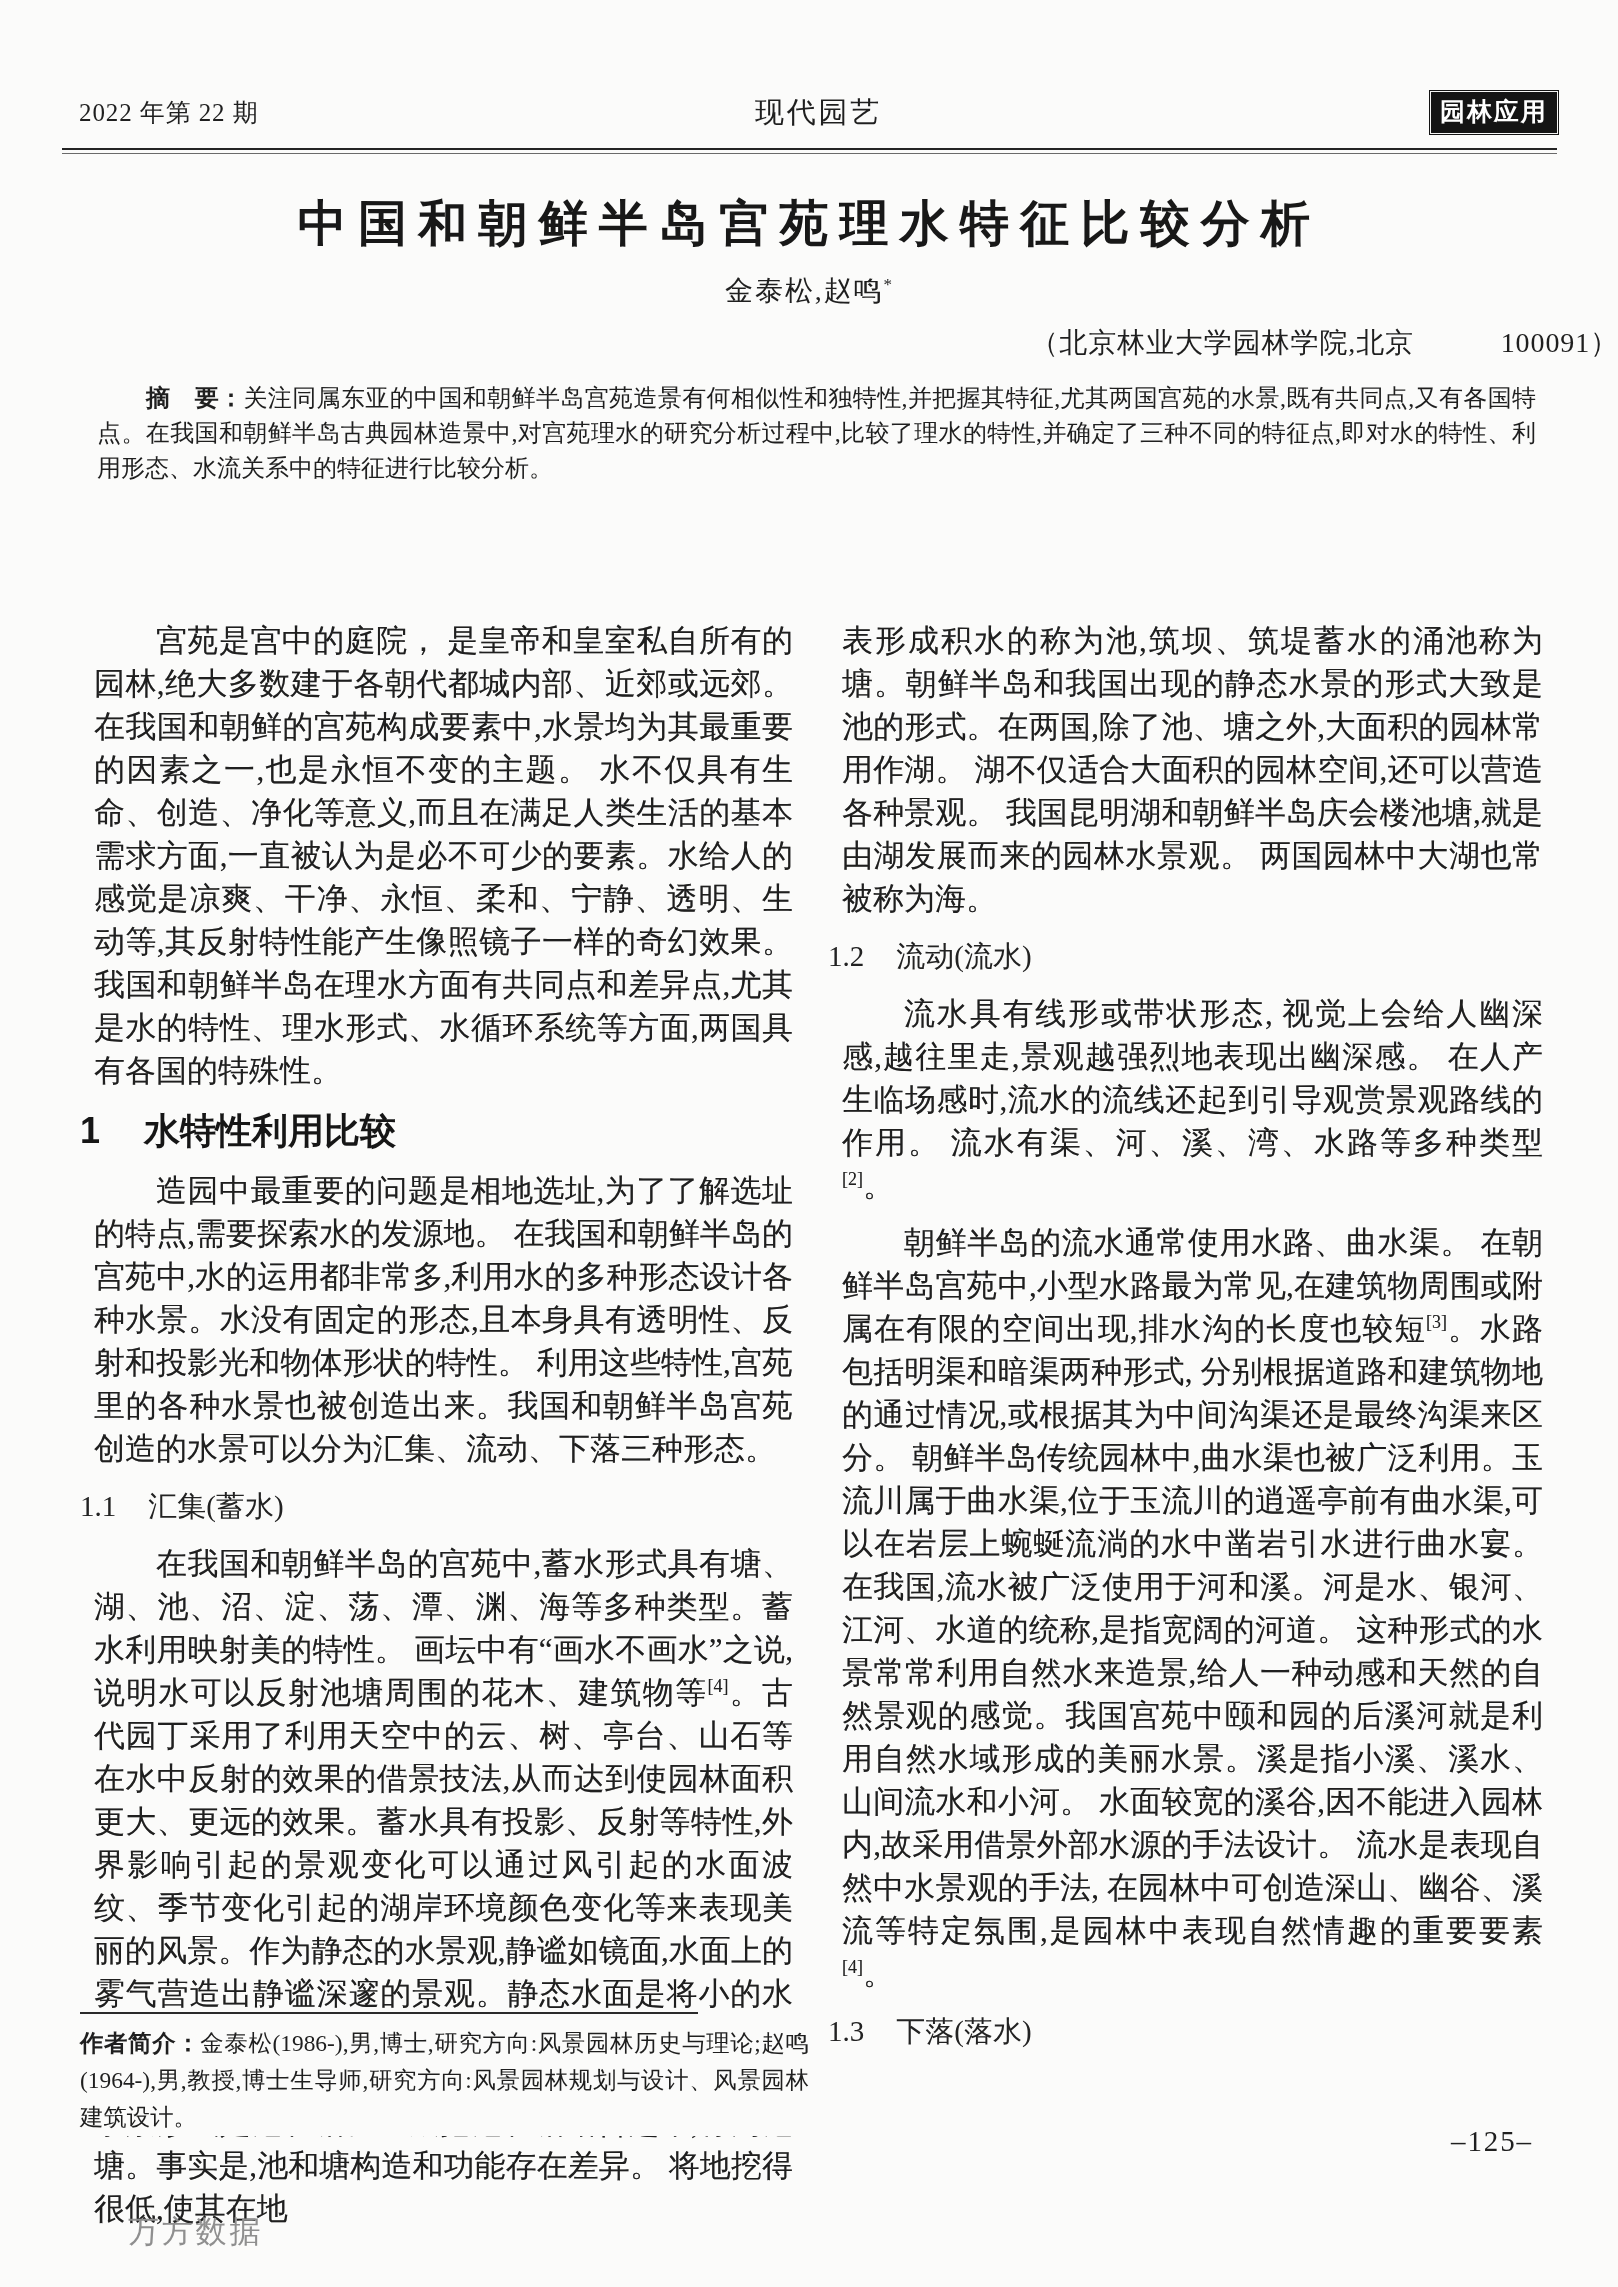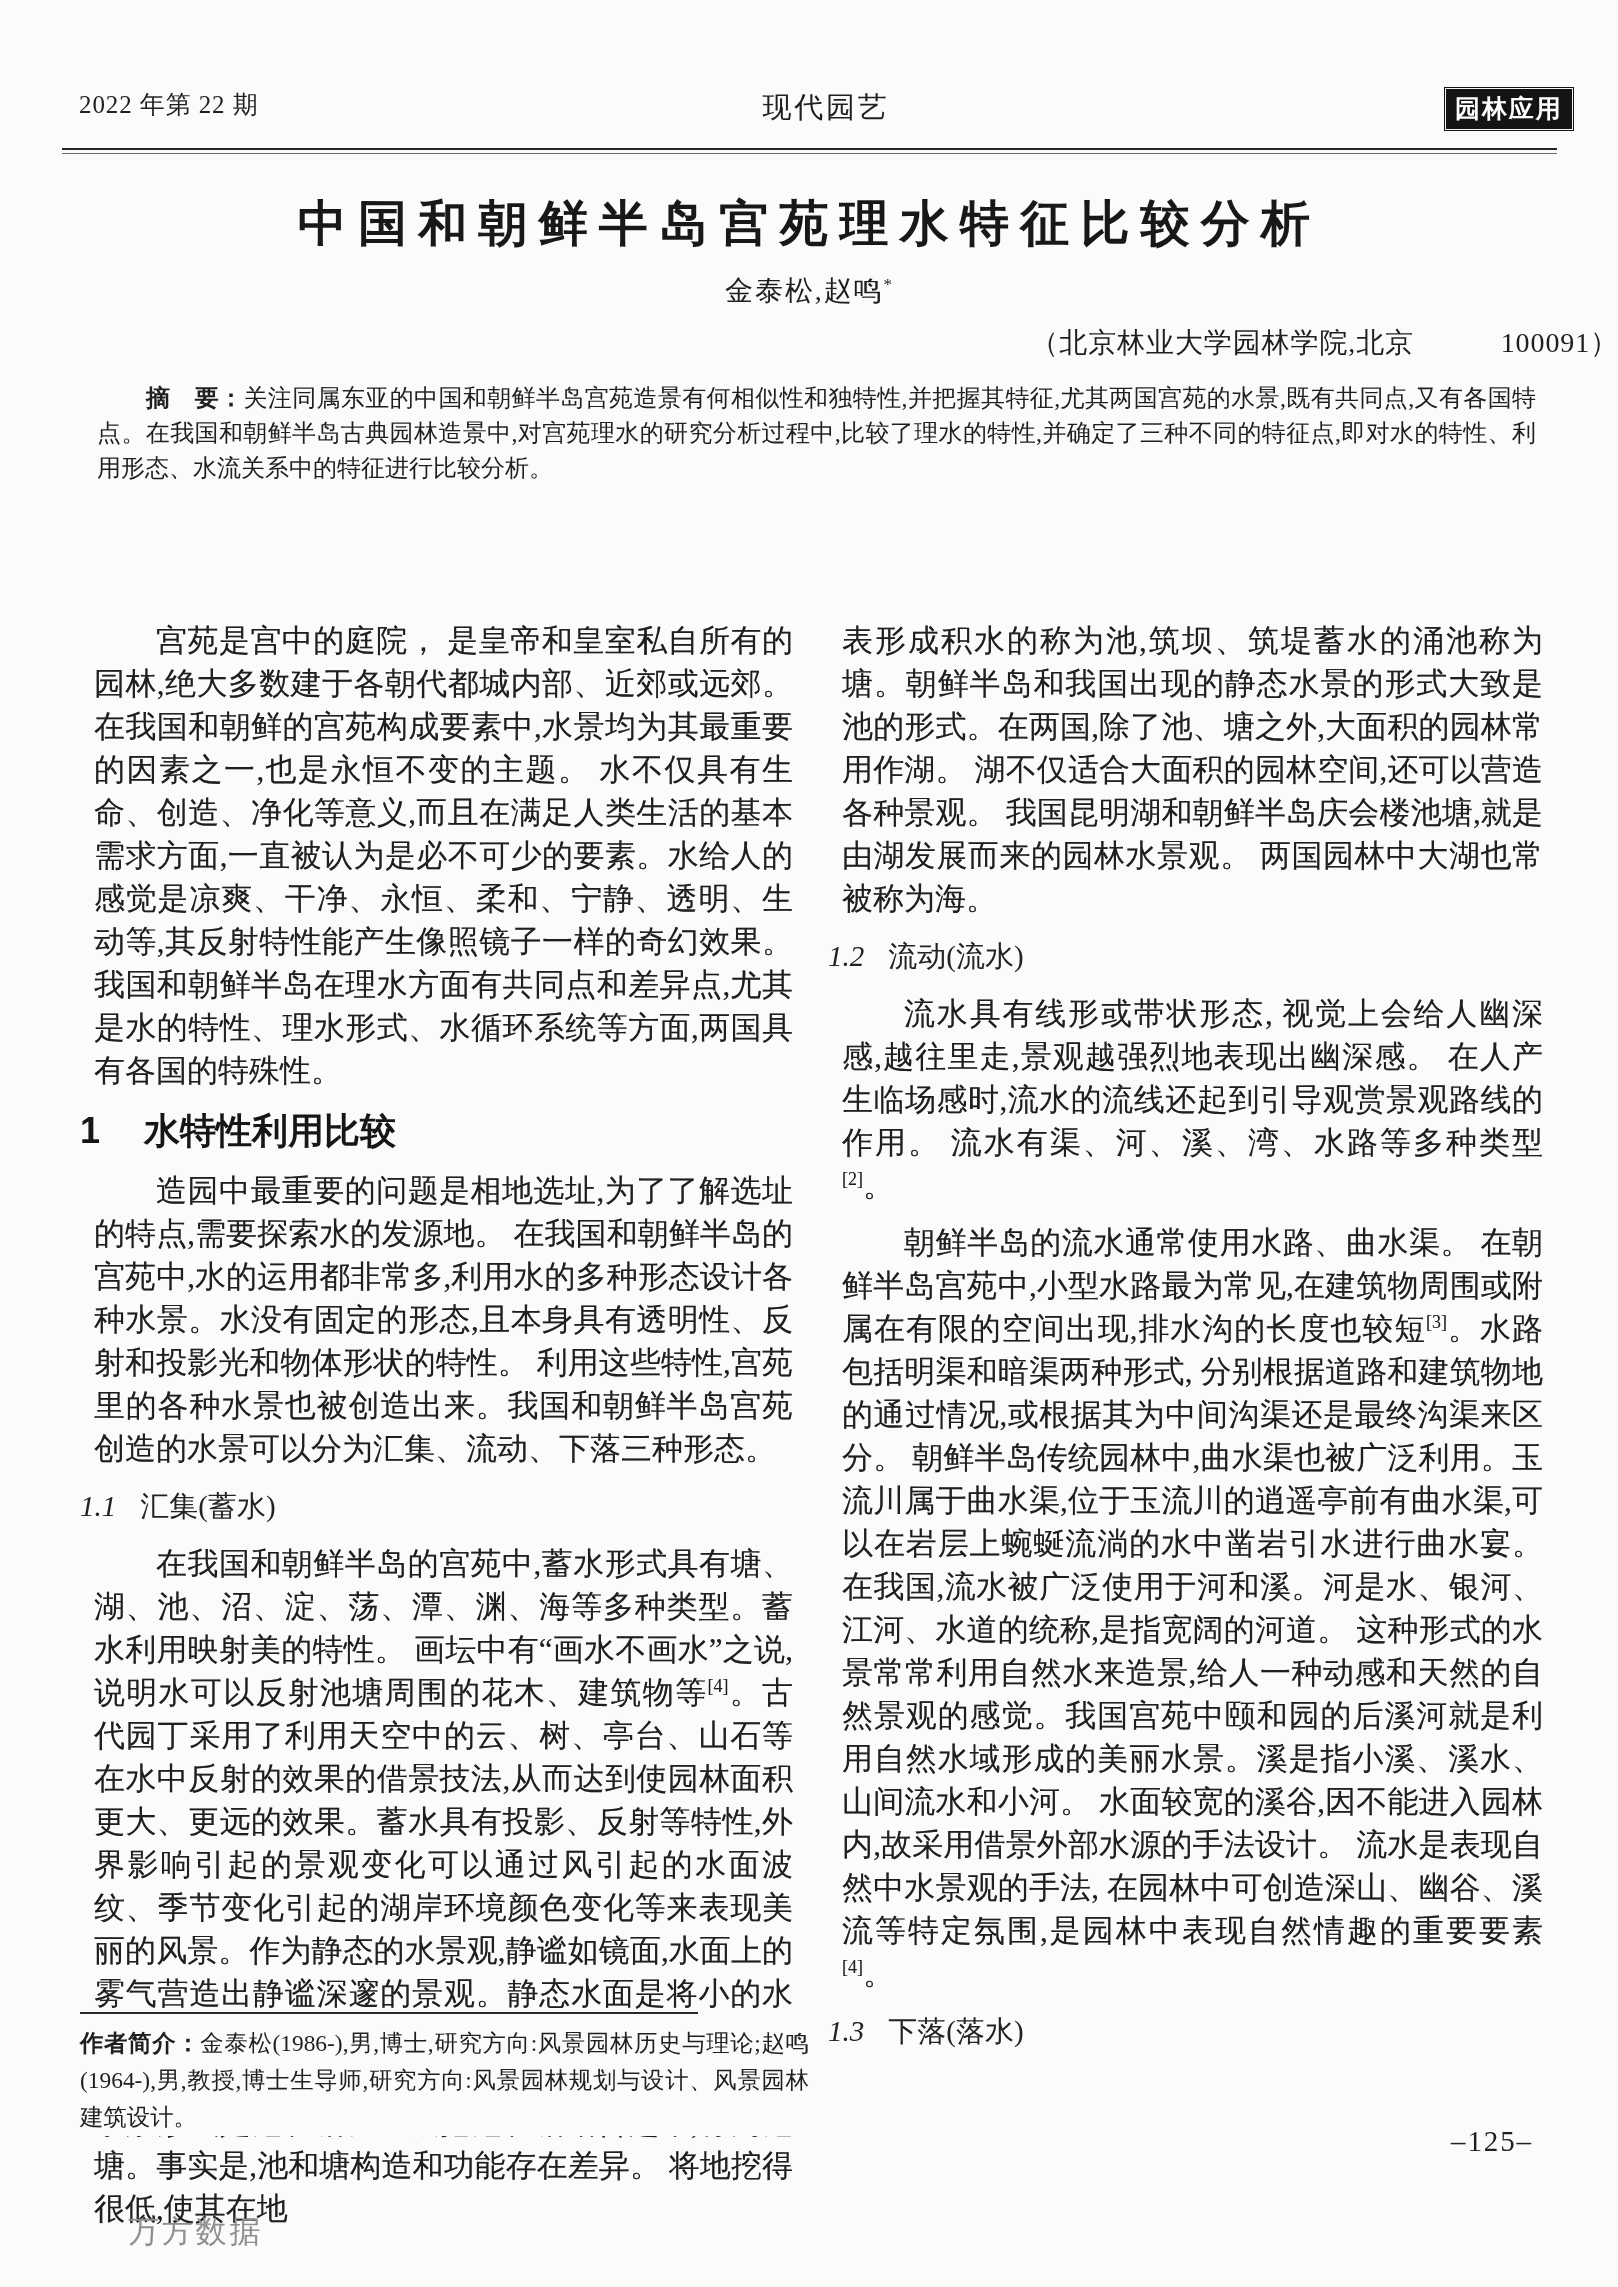--- a/index.html
+++ b/index.html
@@ -7,22 +7,22 @@
     position:relative;
     width:1619px;height:2288px;
     margin:0 auto;
     background:#fbfbfa;
     font-family:"Liberation Serif","DejaVu Serif",serif;
     color:#1f1f1f;
     overflow:hidden;
   }
   
   .header-row{
-    position:absolute;top:88px;left:79px;right:46px;height:49px;
-    display:flex;align-items:flex-start;
+    position:absolute;top:88px;left:79px;right:61px;height:49px;
+    display:flex;align-items:center;
   }
   .issue{font-size:25px;letter-spacing:0.9px;}
   .journal{
     position:absolute;left:50%;transform:translateX(-50%);
     font-size:29px;letter-spacing:2.8px;
   }
   .badge{
     margin-left:auto;
     background:#141414;color:#fff;
     font-family:"Liberation Sans","DejaVu Sans",sans-serif;
@@ -81,21 +81,21 @@
   .sec-heading{
     font-family:"Liberation Sans","DejaVu Sans",sans-serif;
     font-weight:700;font-size:36px;line-height:49px;
     color:#161616;
   }
   .sec-num{display:inline-block;min-width:64px;}
   .sub-heading{
     font-size:29px;line-height:44px;
     color:#222;
   }
-  .sub-num{margin-right:24px;font-style:italic;}
+  .sub-num{margin-right:32px;}
   
   .footnote{position:absolute;left:80px;top:2012px;width:729px;background:#fbfbfa;}
   .footnote-rule{width:618px;border-top:2.8px solid #2a2a2a;margin:0 0 11.2px 0;}
   .footnote-text{
     font-size:23.4px;line-height:37px;text-align:justify;margin:0;
   }
   
   .page-number{
     position:absolute;top:2125px;right:86px;
     font-size:29px;letter-spacing:1.9px;

